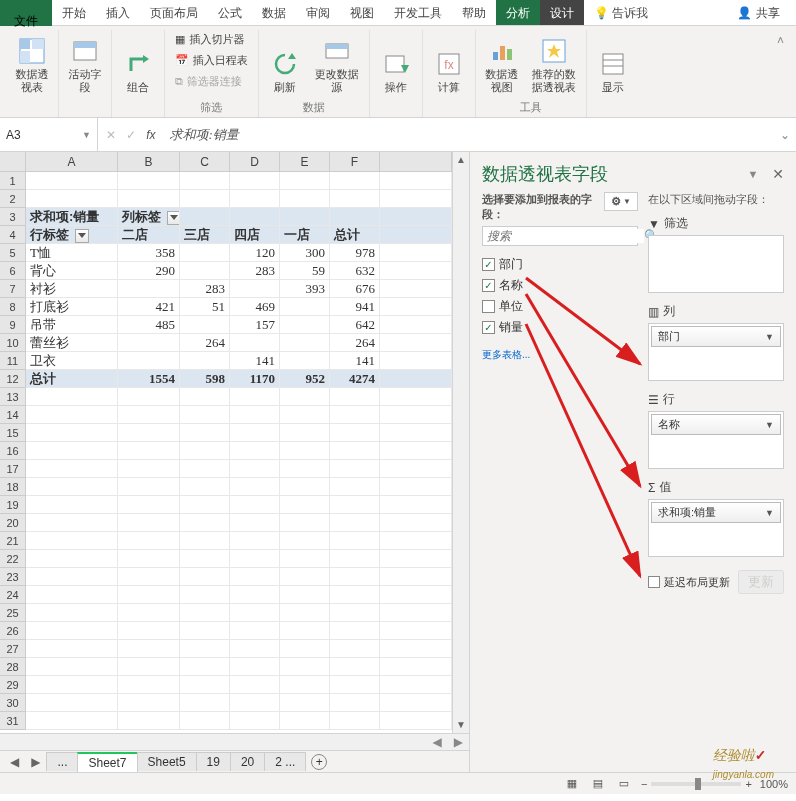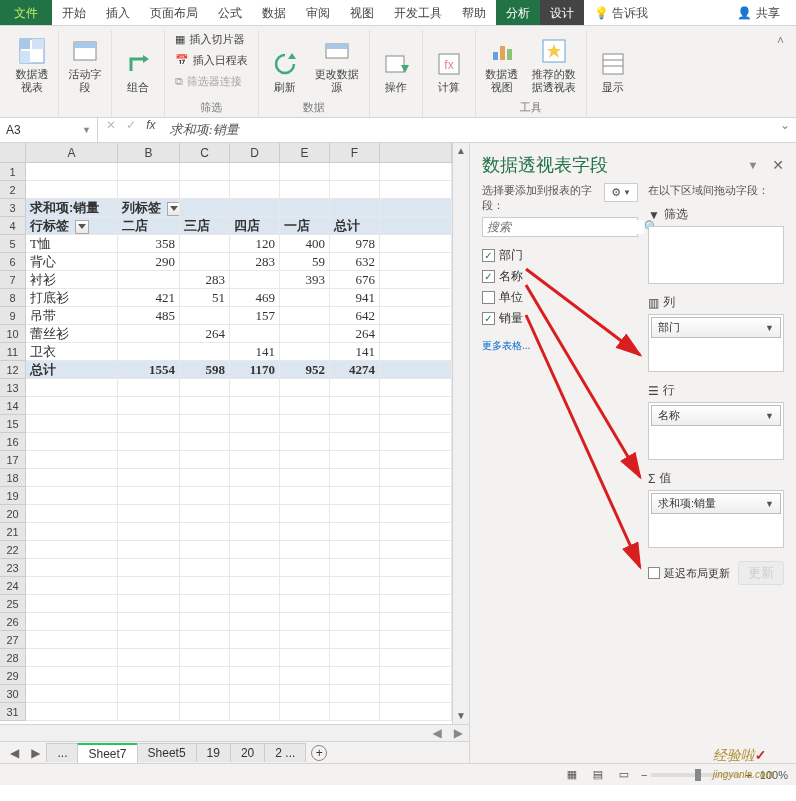--- a/index.html
+++ b/index.html
@@ -1,41 +1,41 @@
 <!DOCTYPE html>
 <html><head>
 <meta charset="utf-8">
 <style>
 * { box-sizing: border-box; margin: 0; padding: 0; font-family: "Microsoft YaHei", "SimSun", Arial, sans-serif; }
 body { width: 796px; height: 801px; background: #fff; overflow: hidden; font-size: 12px; color: #333; position: relative; }
 
 
 .tabs { display: flex; background: #fff; height: 26px; border-bottom: 1px solid #d4d4d4; align-items: stretch; }
 .tab { padding: 5px 10px 4px; font-size: 12px; cursor: pointer; color: #444; background: #fff; border-right: 0; white-space: nowrap; }
-.tab.file { background: #217346; color: #bef264; padding: 5px 14px; }
+.tab.file { background: #217346; color: #000000; padding: 13px 14px; }
 .tab.active { background: #217346; color: #fff; }
 .tab.design { background: #444; color: #fff; }
 .tab.light { opacity: .95; }
 .tab .bulb { color: #ffd54f; margin-right: 3px; }
 .tab.share { margin-left: auto; padding-right: 16px; }
 
 
 .ribbon { display: flex; background: #f3f2f1; border-bottom: 1px solid #d4d4d4; height: 92px; padding: 4px 6px 0; gap: 0; }
 .ribbon-group { display: flex; flex-direction: column; align-items: center; border-right: 1px solid #e1e1e1; padding: 0 6px 2px; }
 .ribbon-body { display: flex; align-items: flex-start; gap: 6px; flex: 1; }
 .rbtn { display: flex; flex-direction: column; align-items: center; justify-content: flex-end; width: 40px; height: 66px; font-size: 11px; line-height: 1.2; text-align: center; cursor: pointer; color: #444; padding-bottom: 2px; }
 .rbtn .icon { width: 28px; height: 28px; display: flex; align-items: center; justify-content: center; margin-bottom: 3px; }
 .rbtn.wide { width: 52px; }
 .ribbon-label { font-size: 11px; color: #777; margin-top: 2px; text-align: center; width: 100%; }
 .small-row { display: flex; flex-direction: column; gap: 2px; }
 .small-btn { display: flex; align-items: center; gap: 4px; font-size: 11px; color: #444; padding: 2px 4px; cursor: pointer; white-space: nowrap; }
 .small-btn.disabled { opacity: .45; }
 
 
-.formula-bar { display: flex; align-items: flex-start; height: 25px; border-bottom: 1px solid #d4d4d4; background: #fff; }
+.formula-bar { display: flex; align-items: center; height: 34px; border-bottom: 1px solid #d4d4d4; background: #fff; }
 .name-box { width: 98px; border-right: 1px solid #d4d4d4; padding: 0 6px; display: flex; align-items: center; justify-content: space-between; height: 100%; font-size: 12px; }
 .fx-controls { display: flex; align-items: center; padding: 0 8px; gap: 10px; color: #888; }
 .fx-input { flex: 1; height: 100%; border: none; outline: none; padding: 0 6px; font-size: 13px; font-style: italic; color: #555; font-family: "SimSun"; }
 
 
 .main { display: flex; height: 620px; }
 .grid-area { flex: 1; display: flex; flex-direction: column; border-right: 1px solid #d4d4d4; }
 
 
 .col-headers { display: flex; height: 20px; background: #e6e6e6; font-size: 12px; }
@@ -64,21 +64,21 @@
 .sheet.add { background: transparent; border: none; padding: 0 6px; }
 .add-circle { display:inline-flex; width:16px; height:16px; border:1px solid #888; border-radius:50%; align-items:center; justify-content:center; font-size:12px; line-height:1; }
 
 
 .field-pane { width: 326px; background: #f3f2f1; padding: 10px 12px 8px 12px; display: flex; flex-direction: column; position: relative; }
 .pane-title { font-size: 18px; color: #217346; margin-bottom: 6px; display:flex; justify-content:space-between; align-items:center; }
 .pane-close { color:#666; font-size:14px; cursor:pointer; }
 .pane-row { display:flex; gap:10px; flex:1; overflow:hidden; }
 .pane-left { width: 156px; display:flex; flex-direction:column; }
 .pane-right { flex:1; display:flex; flex-direction:column; }
-.pane-sub { font-size: 11px; color: #555; margin-bottom: 4px; display:flex; justify-content:space-between; align-items:flex-start; }
+.pane-sub { font-size: 11px; color: #555; margin-bottom: 4px; display:flex; justify-content:space-between; align-items:flex-start;font-weight:bold; }
 .gear-btn { border:1px solid #ccc; background:#fff; padding:2px 6px; font-size:11px; cursor:pointer; display:inline-flex; align-items:center; gap:2px; }
 .search-box { border:1px solid #ccc; background:#fff; display:flex; align-items:center; padding:2px 4px; margin-bottom:8px; }
 .search-box input { border:none; outline:none; flex:1; font-size:12px; font-style:italic; color:#888; }
 .search-box .mag { color:#3277c7; font-size:12px; }
 .field-list { margin-bottom:8px; }
 .field-item { display:flex; align-items:center; font-size:12px; padding:2px 0; cursor:pointer; gap:4px; }
 .chk { width:13px; height:13px; border:1px solid #888; background:#fff; display:inline-flex; align-items:center; justify-content:center; font-size:10px; color:#217346; line-height:1; }
 .chk.checked::after { content:"✓"; }
 .more-link { color:#0066cc; font-size:10px; cursor:pointer; margin-top:2px; }
 .drop-section { margin-bottom:10px; }
@@ -362,21 +362,21 @@
               <div class="cell cE bold pivot-header-bg">一店</div>
               <div class="cell cF bold pivot-header-bg">总计</div>
               <div class="cell cG bold pivot-header-bg"></div>
             </div>
             <div class="row">
               <div class="rh">5</div>
               <div class="cell cA">T恤</div>
               <div class="cell cB num">358</div>
               <div class="cell cC num"></div>
               <div class="cell cD num">120</div>
-              <div class="cell cE num">400</div>
+              <div class="cell cE num">300</div>
               <div class="cell cF num">978</div>
               <div class="cell cG num"></div>
             </div>
             <div class="row">
               <div class="rh">6</div>
               <div class="cell cA">背心</div>
               <div class="cell cB num">290</div>
               <div class="cell cC num"></div>
               <div class="cell cD num">283</div>
               <div class="cell cE num">59</div>

